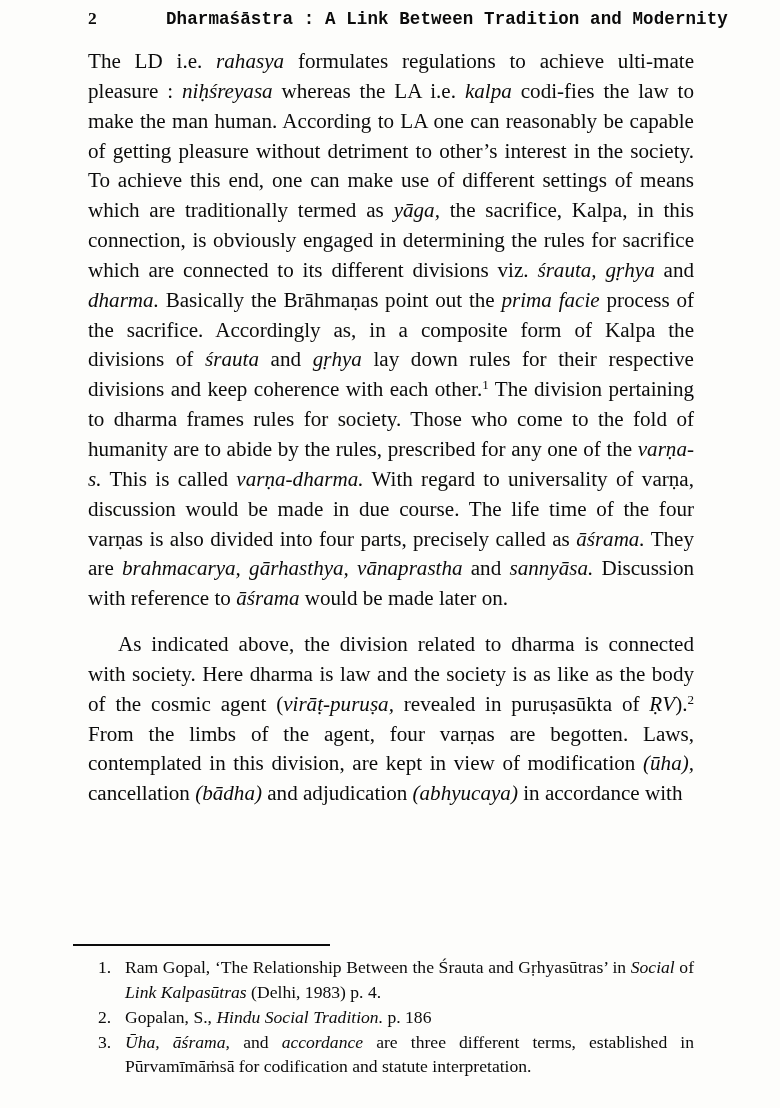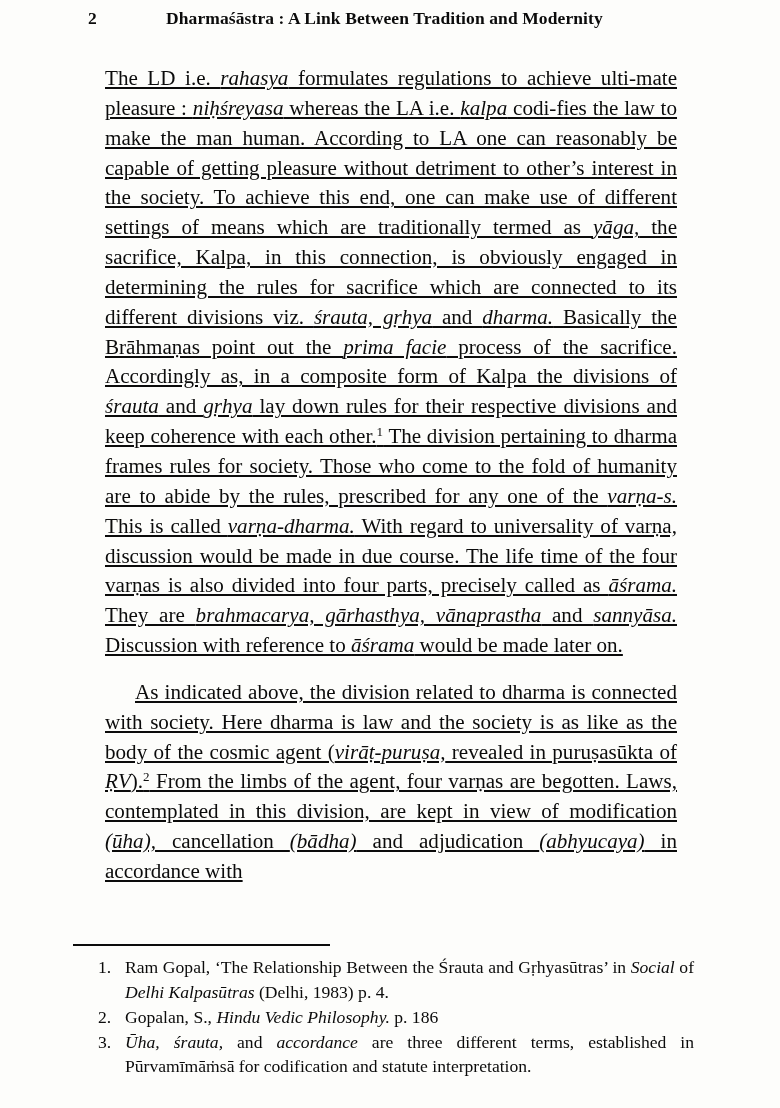--- a/index.html
+++ b/index.html
@@ -31,37 +31,37 @@
     letter-spacing: 0.1px;
   }
   .folio {
     width: 78px;
     flex: 0 0 78px;
     font-size: 17.5px;
   }
   .head-title {
     white-space: nowrap;
     font-size: 17.5px;
+    font-family: Liberation Mono, monospace;
   }
 
   
   .body-block {
     position: absolute;
     left: 88px;
     top: 47px;
     width: 606px;
   }
   p.para {
-    margin: 17px;
+    margin: 0;
     text-align: justify;
     text-justify: inter-word;
     font-size: 21.1px;
     line-height: 29.85px;
     hyphens: manual;
-    text-decoration: underline;
   }
   p.para + p.para {
     margin-top: 16px;
   }
   p.para.indent {
     text-indent: 30px;
   }
   em {
     font-style: italic;
   }
@@ -120,25 +120,25 @@
   <div class="body-block">
     <p class="para">The LD i.e. <em>rahasya</em> formulates regulations to achieve ulti-mate pleasure : <em>niḥśreyasa</em> whereas the LA i.e. <em>kalpa</em> codi-fies the law to make the man human. According to LA one can reasonably be capable of getting pleasure without detriment to other’s interest in the society. To achieve this end, one can make use of different settings of means which are traditionally termed as <em>yāga,</em> the sacrifice, Kalpa, in this connection, is obviously engaged in determining the rules for sacrifice which are connected to its different divisions viz. <em>śrauta, gṛhya</em> and <em>dharma.</em> Basically the Brāhmaṇas point out the <em>prima facie</em> process of the sacrifice. Accordingly as, in a composite form of Kalpa the divisions of <em>śrauta</em> and <em>gṛhya</em> lay down rules for their respective divisions and keep coherence with each other.<sup>1</sup> The division pertaining to dharma frames rules for society. Those who come to the fold of humanity are to abide by the rules, prescribed for any one of the <em>varṇa-s.</em> This is called <em>varṇa-dharma.</em> With regard to universality of varṇa, discussion would be made in due course. The life time of the four varṇas is also divided into four parts, precisely called as <em>āśrama.</em> They are <em>brahmacarya, gārhasthya, vānaprastha</em> and <em>sannyāsa.</em>  Discussion with reference to <em>āśrama</em> would be made later on.</p>
     <p class="para indent">As indicated above, the division related to dharma is connected with society. Here dharma is law and the society is as like as the body of the cosmic agent (<em>virāṭ-puruṣa,</em> revealed in puruṣasūkta of <em>ṚV</em>).<sup>2</sup> From the limbs of the agent, four varṇas are begotten. Laws, contemplated in this  division, are kept in view of modification <em>(ūha),</em> cancellation <em>(bādha)</em> and adjudication <em>(abhyucaya)</em> in accordance with</p>
   </div>
 
   <div class="footnote-rule"></div>
 
   <div class="footnotes">
     <p class="fn">
       <span class="fn-num">1.</span>
-      <span>Ram Gopal, ‘The Relationship Between the Śrauta and Gṛhyasūtras’ in <em>Social</em> of <em>Delhi Kalpasūtras</em> (Delhi, 1983) p. 4.</span>
+      <span>Ram Gopal, ‘The Relationship Between the Śrauta and Gṛhyasūtras’ in <em>Social</em> of <em>Link Kalpasūtras</em> (Delhi, 1983) p. 4.</span>
     </p>
     <p class="fn">
       <span class="fn-num">2.</span>
-      <span>Gopalan, S., <em>Hindu Vedic Philosophy.</em> p. 186</span>
+      <span>Gopalan, S., <em>Hindu Social Tradition.</em> p. 186</span>
     </p>
     <p class="fn last">
       <span class="fn-num">3.</span>
-      <span><em>Ūha, śrauta,</em> and <em>accordance</em> are three different terms, established in Pūrvamīmāṁsā for codification and statute interpretation.</span>
+      <span><em>Ūha, āśrama,</em> and <em>accordance</em> are three different terms, established in Pūrvamīmāṁsā for codification and statute interpretation.</span>
     </p>
   </div>
 
 </div>
 
 </body></html>

